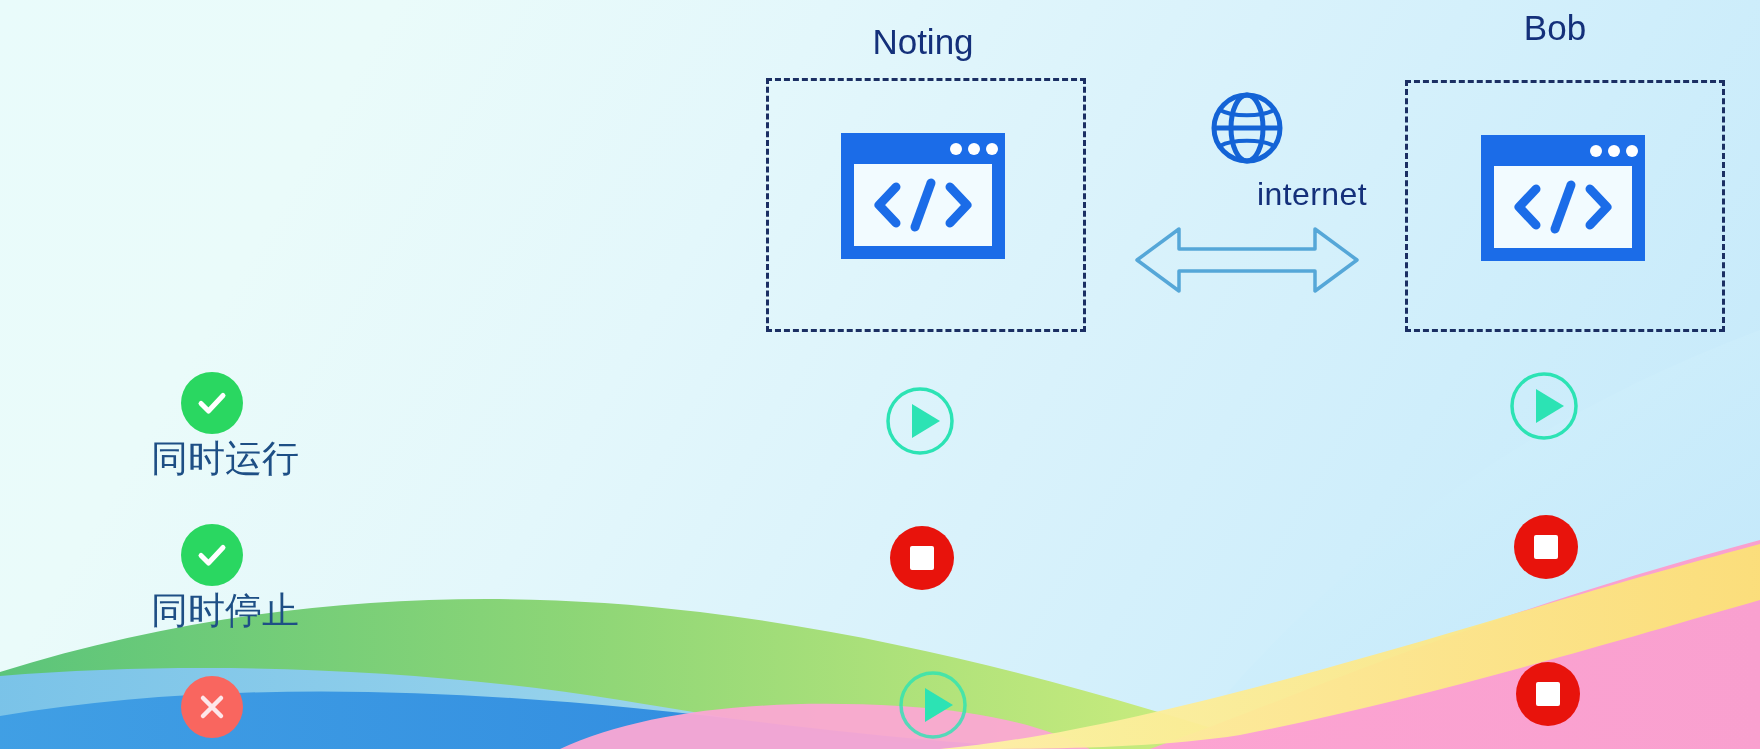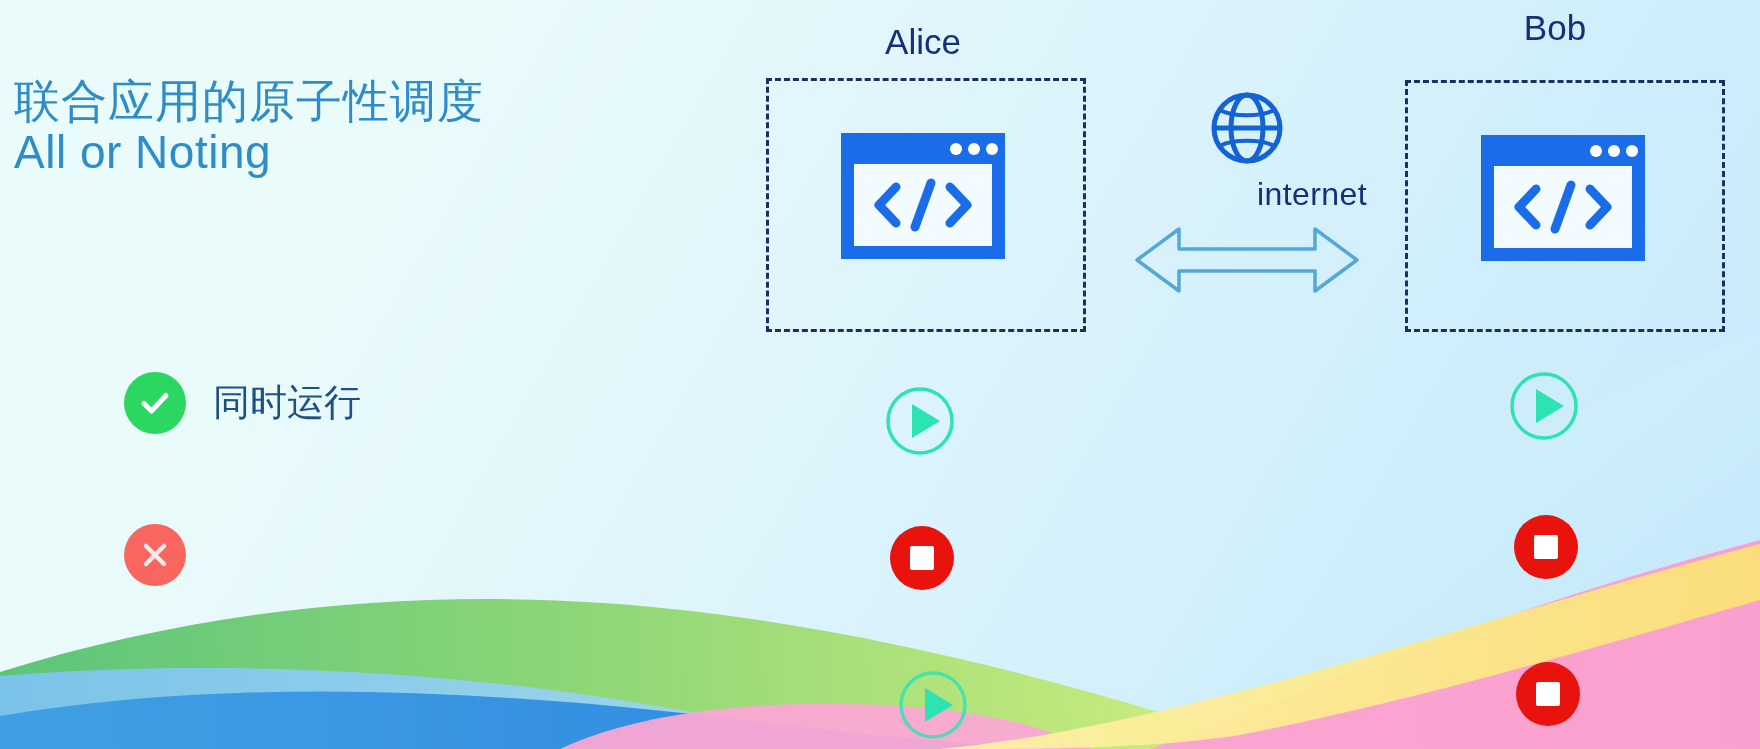--- a/index.html
+++ b/index.html
@@ -51,20 +51,21 @@
   .checklist {
     position: absolute;
     left: 124px;
     top: 372px;
   }
   .check-row {
     display: flex;
     align-items: center;
     height: 62px;
     margin-bottom: 90px;
+    flex-direction: column;
   }
   .check-row:last-child { margin-bottom: 0; }
   .badge {
     width: 62px;
     height: 62px;
     border-radius: 50%;
     display: flex;
     align-items: center;
     justify-content: center;
     flex: none;
@@ -190,48 +191,52 @@
       <path d="M0,716 C240,676 500,690 760,722 C900,739 1020,749 1100,749 L0,749 Z" fill="url(#gBlue)" opacity="0.95"></path>
 
       <path d="M1150,749 C1290,700 1460,620 1760,540 L1760,749 Z" fill="url(#gPink)"></path>
 
       <path d="M560,749 C640,712 760,698 900,706 C980,711 1040,724 1090,749 Z" fill="#fba8d3" opacity="0.95"></path>
 
       <path d="M940,749 C1080,736 1250,692 1480,624 C1600,588 1700,560 1760,544 L1760,600 C1620,640 1420,700 1240,735 C1150,749 1040,749 940,749 Z" fill="url(#gYellow)" opacity="0.95"></path>
     </svg>
   </div>
 
-  <div class="title-block">
-    <div class="title-cn">联合应用的原子性调度</div>
-    <div class="title-en">All or Noting</div>
-  </div>
 
   <div class="checklist">
 
     <div class="check-row">
       <span class="badge ok">
         <svg width="40" height="40" viewBox="0 0 40 40" xmlns="http://www.w3.org/2000/svg">
           <path d="M9 20.5 L16.5 28 L31 12.5" fill="none" stroke="#ffffff" stroke-width="5" stroke-linecap="round" stroke-linejoin="round"></path>
         </svg>
       </span>
       <span class="check-label">同时运行</span>
     </div>
 
+    <div class="check-row">
+      <span class="badge ok">
+        <svg width="40" height="40" viewBox="0 0 40 40" xmlns="http://www.w3.org/2000/svg">
+          <path d="M9 20.5 L16.5 28 L31 12.5" fill="none" stroke="#ffffff" stroke-width="5" stroke-linecap="round" stroke-linejoin="round"></path>
+        </svg>
+      </span>
+      <span class="check-label">同时停止</span>
+    </div>
 
     <div class="check-row">
       <span class="badge bad">
         <svg width="40" height="40" viewBox="0 0 40 40" xmlns="http://www.w3.org/2000/svg">
           <path d="M11 11 L29 29 M29 11 L11 29" fill="none" stroke="#fde7ea" stroke-width="4.5" stroke-linecap="round"></path>
         </svg>
       </span>
     </div>
 
   </div>
 
-  <div class="peer-name alice">Alice</div>
+  <div class="peer-name alice">Noting</div>
   <div class="peer-box alice"></div>
   <div class="code-window alice">
     <svg viewBox="0 0 170 132" xmlns="http://www.w3.org/2000/svg">
       <rect x="3" y="3" width="164" height="126" fill="#1b6ce8"></rect>
       <rect x="16" y="34" width="138" height="82" fill="#f2fbff"></rect>
       <circle cx="118" cy="19" r="6" fill="#ffffff"></circle>
       <circle cx="136" cy="19" r="6" fill="#ffffff"></circle>
       <circle cx="154" cy="19" r="6" fill="#ffffff"></circle>
       <path d="M58 57 L41 75 L58 93" fill="none" stroke="#1b6ce8" stroke-width="9" stroke-linecap="round" stroke-linejoin="round"></path>
       <path d="M112 57 L129 75 L112 93" fill="none" stroke="#1b6ce8" stroke-width="9" stroke-linecap="round" stroke-linejoin="round"></path>

